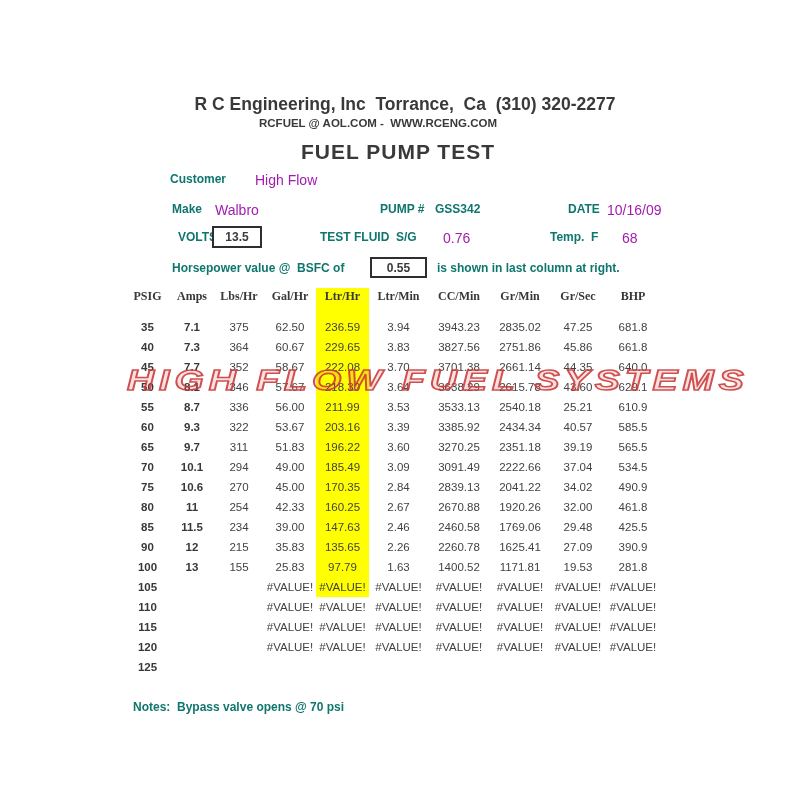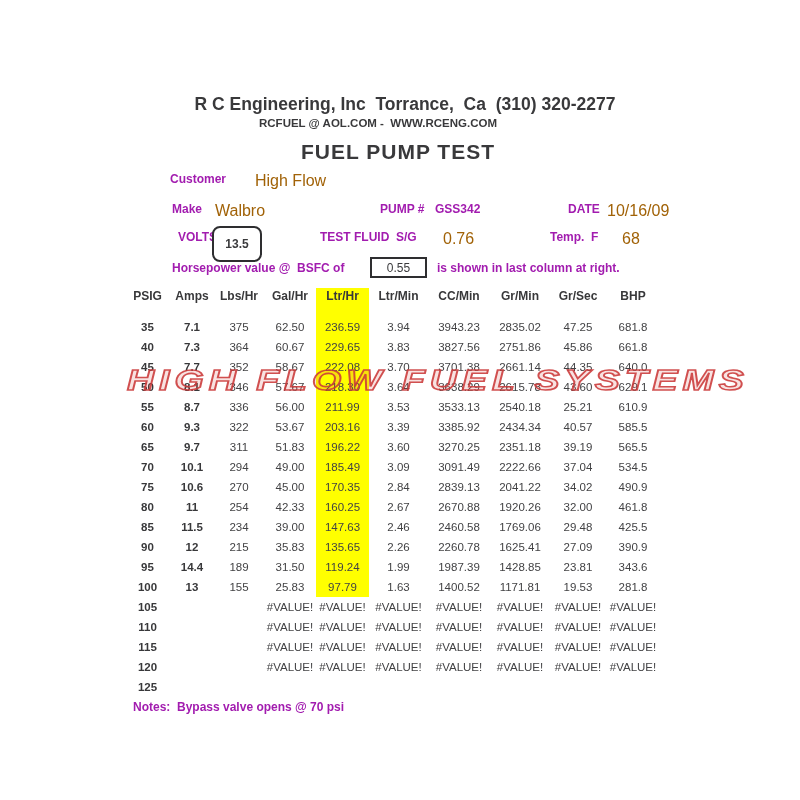--- a/index.html
+++ b/index.html
@@ -9,33 +9,33 @@
 
   .abs { position:absolute; white-space:pre; }
   .b { font-weight:bold; }
   .center800 { width:800px; text-align:center; }
 
   
   #hdr-line1 { top:94px; left:5px; font-size:17.5px; font-weight:bold; color:#39393b; }
   #hdr-line2 { top:117px; left:-22px; font-size:11.5px; font-weight:bold; color:#39393b; }
   #doc-title { top:140px; left:-2px; font-size:21px; font-weight:bold; letter-spacing:1px; color:#39393b; }
 
-  .lbl { font-size:12px; font-weight:bold; color:#a21caf; }
-  .val { font-size:16px; color:#a16207; }
+  .lbl { font-size:12px; font-weight:bold; color:#0f766e; }
+  .val { font-size:14px; color:#a21caf; }
 
   .inputbox { position:absolute; border:2px solid #2e2e30; background:#fff;
               display:flex; align-items:center; justify-content:center;
               font-size:12px; color:#3a3a3c; }
 
   
   #yellow-band { position:absolute; left:316px; top:288px; width:53px; height:309px;
                  background:#ffff00; z-index:0; }
   #ftable { position:absolute; left:125px; top:283px; z-index:1; }
   .thead, .trow { display:grid; grid-template-columns:45px 44px 50px 52px 53px 59px 62px 60px 56px 54px; }
-  .thead { height:26px; }
+  .thead { height:26px;font-family:Liberation Serif, serif; }
   .thead .tcell { font-size:12px; font-weight:bold; color:#38383a; }
   #tbody { margin-top:8px; }
   .trow { height:20px; }
   .tcell { display:flex; align-items:center; justify-content:center;
            font-size:11.5px; color:#424244; white-space:pre; }
   .tcell.bold { font-weight:bold; color:#38383a; }
 
   
   #watermark { position:absolute; left:127px; top:363px; z-index:5;
                font-size:30px; font-weight:bold; font-style:italic;
@@ -61,30 +61,30 @@
   <div class="abs val" style="top:172px; left:255px;">High Flow</div>
 
   <div class="abs lbl" style="top:202px; left:172px;">Make</div>
   <div class="abs val" style="top:202px; left:215px;">Walbro</div>
   <div class="abs lbl" style="top:202px; left:380px;">PUMP #</div>
   <div class="abs lbl" style="top:202px; left:435px;">GSS342</div>
   <div class="abs lbl" style="top:202px; left:568px;">DATE</div>
   <div class="abs val" style="top:202px; left:607px;">10/16/09</div>
 
   <div class="abs lbl" style="top:230px; left:178px;">VOLTS</div>
-  <div class="inputbox b" style="top:226px; left:212px; width:50px; height:36px;border-radius:8px;">
+  <div class="inputbox b" style="top:226px; left:212px; width:50px; height:22px;">
     <span>13.5</span>
   </div>
   <div class="abs lbl" style="top:230px; left:320px;">TEST FLUID  S/G</div>
   <div class="abs val" style="top:230px; left:443px;">0.76</div>
   <div class="abs lbl" style="top:230px; left:550px;">Temp.  F</div>
   <div class="abs val" style="top:230px; left:622px;">68</div>
 
   <div class="abs lbl" style="top:261px; left:172px;">Horsepower value @  BSFC of</div>
-  <div class="inputbox" style="top:257px; left:370px; width:57px; height:21px;">
+  <div class="inputbox" style="top:257px; left:370px; width:57px; height:21px;font-weight:bold;">
     <span>0.55</span>
   </div>
   <div class="abs lbl" style="top:261px; left:437px;">is shown in last column at right.</div>
 
   <div id="yellow-band"></div>
 
   <div id="ftable">
     <div class="thead">
       <div class="tcell">PSIG</div>
       <div class="tcell">Amps</div>
@@ -236,32 +236,20 @@
           <div class="tcell">215</div>
           <div class="tcell">35.83</div>
           <div class="tcell">135.65</div>
           <div class="tcell">2.26</div>
           <div class="tcell">2260.78</div>
           <div class="tcell">1625.41</div>
           <div class="tcell">27.09</div>
           <div class="tcell">390.9</div>
         </div>
         <div class="trow">
-          <div class="tcell bold">95</div>
-          <div class="tcell bold">14.4</div>
-          <div class="tcell">189</div>
-          <div class="tcell">31.50</div>
-          <div class="tcell">119.24</div>
-          <div class="tcell">1.99</div>
-          <div class="tcell">1987.39</div>
-          <div class="tcell">1428.85</div>
-          <div class="tcell">23.81</div>
-          <div class="tcell">343.6</div>
-        </div>
-        <div class="trow">
           <div class="tcell bold">100</div>
           <div class="tcell bold">13</div>
           <div class="tcell">155</div>
           <div class="tcell">25.83</div>
           <div class="tcell">97.79</div>
           <div class="tcell">1.63</div>
           <div class="tcell">1400.52</div>
           <div class="tcell">1171.81</div>
           <div class="tcell">19.53</div>
           <div class="tcell">281.8</div>

